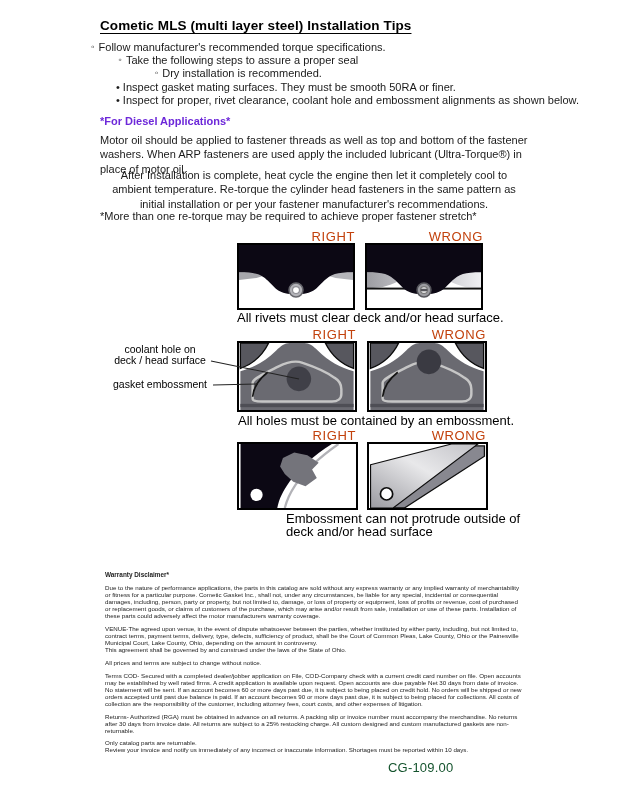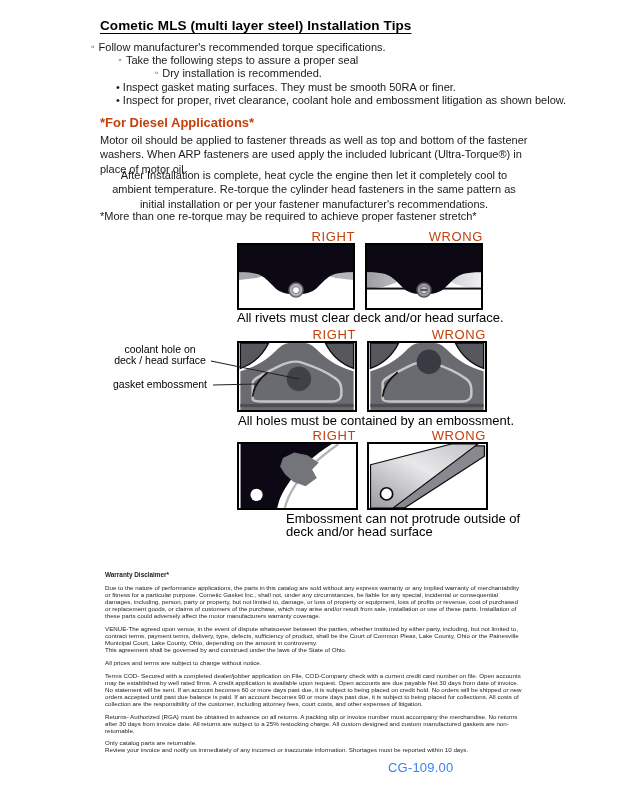--- a/index.html
+++ b/index.html
@@ -12,54 +12,54 @@
   .title{
     left:100px;top:18px;font-size:13.5px;font-weight:bold;color:#000;
     text-decoration:underline;text-underline-offset:3px;letter-spacing:.1px;white-space:nowrap;
   }
   
   .tips{left:91px;top:41px;list-style:none;margin:0;padding:0;font-size:11px;line-height:13.2px;text-align:center;}
   .tips li::before{content:"◦";font-size:10px;margin-right:4px;position:relative;top:-1px;}
   .subtips{left:116px;top:80.5px;list-style:none;margin:0;padding:0;font-size:11px;line-height:13.2px;}
   .subtips li::before{content:"•";margin-right:3px;}
   
-  .diesel-heading{left:100px;top:115px;font-size:13px;font-weight:bold;color:#c2410c;}
+  .diesel-heading{left:100px;top:115px;font-size:11px;font-weight:bold;color:#6d28d9;}
   .bodypara{left:100px;width:428px;font-size:11px;line-height:14.3px;margin:0;}
   .p-oil{top:133px;}
   .p-heat{top:168px;text-align:center;}
   .p-note{top:209px;}
   
   .fig-label{font-size:13px;letter-spacing:.6px;color:#c2410c;text-align:right;width:118px;}
   .figbox{background:#fff;border:2px solid #000;display:block;}
   .caption{font-size:13px;line-height:12.5px;color:#000;white-space:nowrap;}
   .caption-wrap{white-space:normal;}
   .annot{font-size:10.5px;line-height:11px;text-align:center;width:100px;color:#000;}
   .leader{pointer-events:none;z-index:5;}
   
   .disclaimer{left:105px;top:571px;width:418px;font-size:6.2px;line-height:7.1px;color:#1c1c1c;}
   .disclaimer h3{margin:0 0 6px 0;font-size:6.4px;line-height:7.1px;font-weight:bold;}
   .disclaimer p{margin:0 0 5.5px 0;white-space:pre-line;}
   
-  .page-code{left:388px;top:760px;font-size:13px;color:#3b82f6;letter-spacing:.2px;}
+  .page-code{left:388px;top:760px;font-size:13px;color:#14532d;letter-spacing:.2px;}
 </style>
 </head>
 <body>
 
 <div class="page">
 
   <div class="abs title">Cometic MLS (multi layer steel) Installation Tips</div>
 
   <ul class="abs tips">
     <li>Follow manufacturer's recommended torque specifications.</li>
     <li>Take the following steps to assure a proper seal</li>
     <li>Dry installation is recommended.</li>
   </ul>
   <ul class="abs subtips">
     <li>Inspect gasket mating surfaces.  They must be smooth 50RA or finer.</li>
-    <li>Inspect for proper, rivet clearance, coolant hole and embossment litigation as shown below.</li>
+    <li>Inspect for proper, rivet clearance, coolant hole and embossment alignments as shown below.</li>
   </ul>
 
   <div class="abs diesel-heading">*For Diesel Applications*</div>
   <p class="abs bodypara p-oil">Motor oil should be applied to fastener threads as well as top and bottom of the fastener washers. When ARP fasteners are used apply the included lubricant (Ultra-Torque®) in place of motor oil.</p>
   <p class="abs bodypara p-heat">After Installation is complete, heat cycle the engine then let it completely cool to ambient temperature. Re-torque the cylinder head fasteners in the same pattern as initial installation or per your fastener manufacturer's recommendations.</p>
   <p class="abs bodypara p-note">*More than one re-torque may be required to achieve proper fastener stretch*</p>
 
   <div class="abs fig-label" style="left:237px;top:229px;">RIGHT</div>
   <div class="abs fig-label" style="left:365px;top:229px;">WRONG</div>
 

